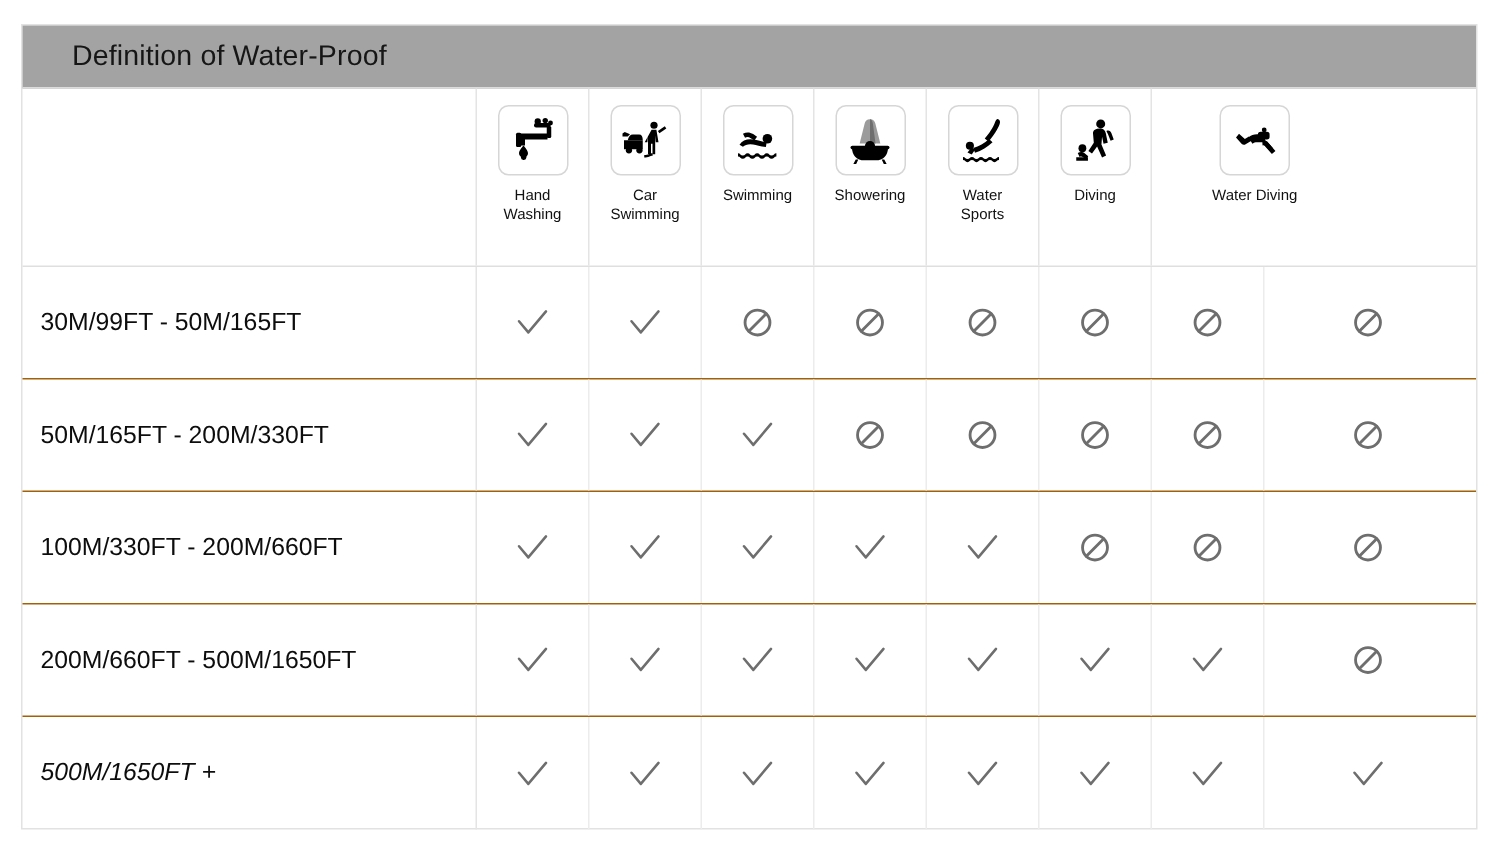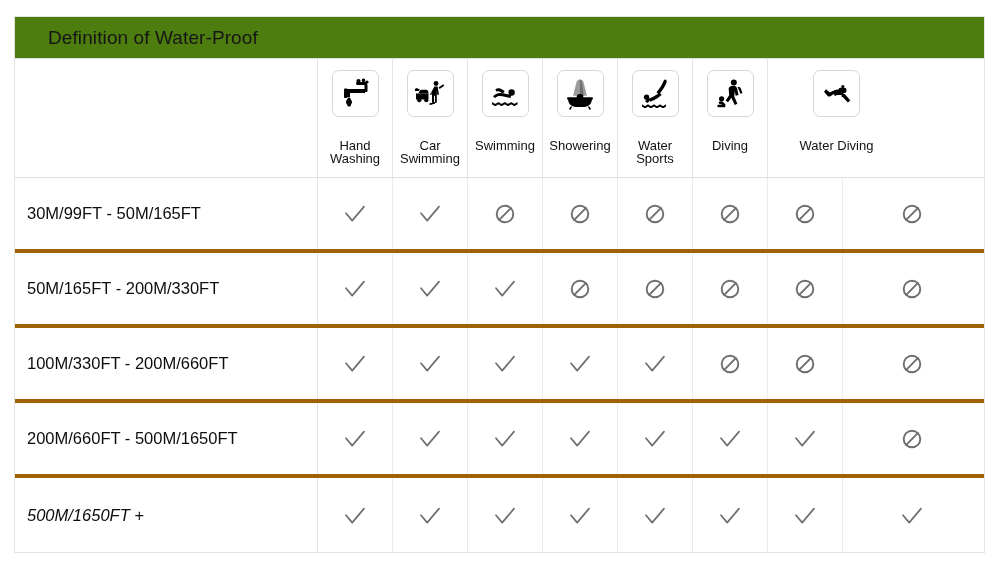--- a/index.html
+++ b/index.html
@@ -24,21 +24,21 @@
     height: 537px;
     border: 1px solid #e2e2e2;
     box-sizing: border-box;
     background: #ffffff;
   }
 
   
   .title-band {
     display: flex;
     height: 42px;
-    background: #4d7c0f;
+    background: #a3a3a3;
     border-bottom: 1px solid #dcdcdc;
     box-sizing: border-box;
   }
   .title-cell {
     display: flex;
     align-items: center;
     font-size: 19px;
     color: #161616;
     letter-spacing: 0.1px;
     white-space: nowrap;
@@ -91,33 +91,33 @@
     border: 1px solid #d6d6d6;
     border-radius: 7px;
     background: #ffffff;
     display: flex;
     align-items: center;
     justify-content: center;
     box-sizing: border-box;
   }
   .icon-box svg { display: block; }
   .icon-label {
-    margin-top: 23px;
-    font-size: 13px;
+    margin-top: 8px;
+    font-size: 10px;
     line-height: 12.5px;
     text-align: center;
     color: #111111;
     white-space: pre-line;
   }
 
   
   .data-row {
     display: flex;
     height: 75px;
-    border-bottom: 4px solid #a16207;
+    border-bottom: 1px solid #a16207;
     box-sizing: border-box;
   }
   .data-row.last { border-bottom: none; font-style: italic; }
 
   .row-label {
     width: 303px;
     flex: 0 0 303px;
     border-right: 1px solid #e4e4e4;
     box-sizing: border-box;
     display: flex;

